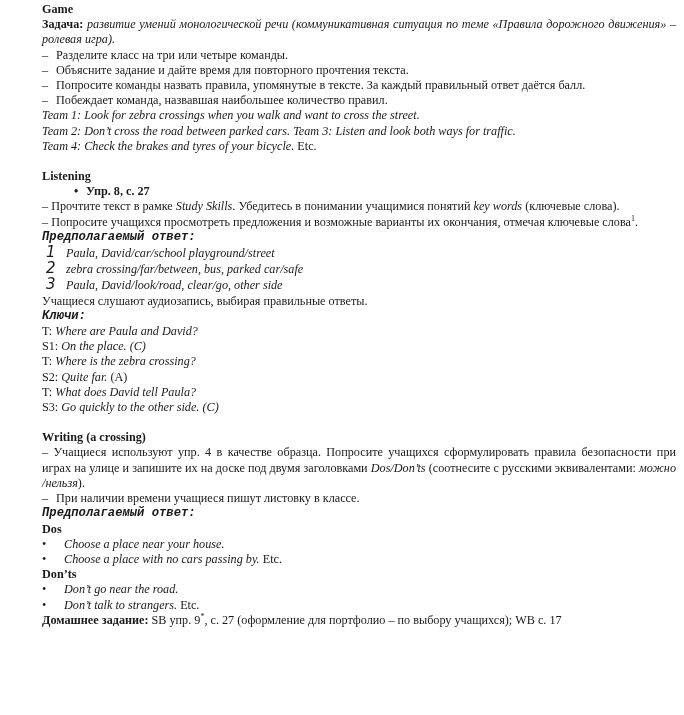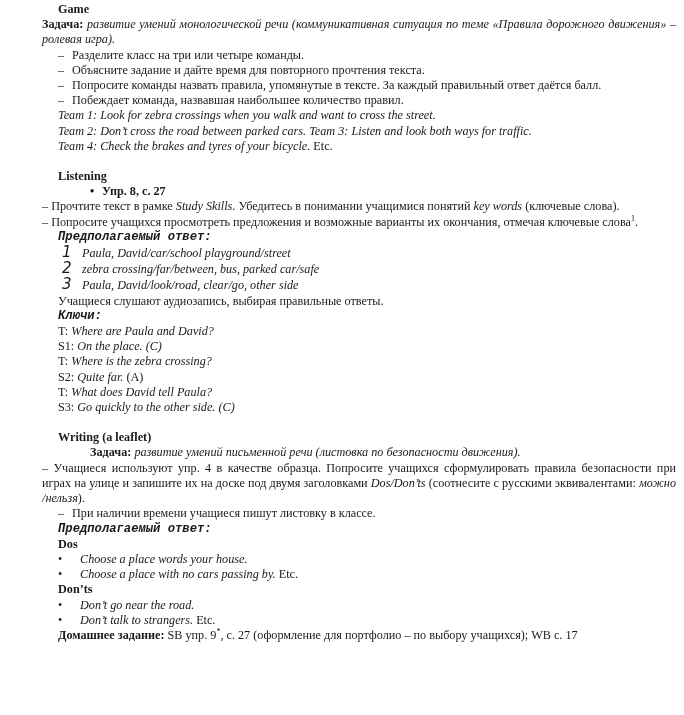--- a/index.html
+++ b/index.html
@@ -4,21 +4,21 @@
 <style>
   html, body { margin: 0; padding: 0; background: #ffffff; }
   body {
     width: 684px; height: 715px; overflow: hidden;
     font-family: "Liberation Serif", serif;
     color: #1a1a1a;
     font-size: 12.2px;
     line-height: 15.2px;
   }
   .page { position: relative; padding: 2px 0 0 42px; width: 634px; }
-  .line { white-space: nowrap; margin-left: 16px; }
+  .line { white-space: nowrap; }
   .wrap { white-space: normal; text-align: justify; }
   b, .b { font-weight: bold; }
   i, .i { font-style: italic; }
   .bi { font-weight: bold; font-style: italic; font-family: Liberation Mono, monospace; }
   .dash-item { padding-left: 0; }
   .dash { display: inline-block; width: 14px; }
   .indent-bullet { padding-left: 32px; }
   .indent-task { padding-left: 32px; }
   .bullet { display: inline-block; width: 12px; }
   .gap { height: 15px; }
@@ -59,30 +59,26 @@
   <div class="line bi">Ключи:</div>
   <div class="line"><span>T: </span><span class="i">Where are Paula and David?</span></div>
   <div class="line"><span>S1: </span><span class="i">On the place. (C)</span></div>
   <div class="line"><span>T: </span><span class="i">Where is the zebra  crossing?</span></div>
   <div class="line"><span>S2: </span><span class="i">Quite far.</span><span> (A)</span></div>
   <div class="line"><span>T: </span><span class="i">What does David tell Paula?</span></div>
   <div class="line"><span>S3: </span><span class="i">Go quickly to the other side. (C)</span></div>
 
   <div class="gap"></div>
 
-  <div class="line b">Writing (a leaflet)</div>
-  <div class="line indent-task">
-    <span class="b">Задача:</span>
-    <span class="i">развитие умений письменной речи (листовка по безопасности движения).</span>
-  </div>
+  <div class="line b">Writing (a crossing)</div>
   <div class="wrap"><span>–</span> <span>Учащиеся используют упр. 4 в качестве образца. Попросите учащихся сформулировать правила безопасности при играх на улице и запишите их на доске под двумя заголовками </span><span class="i">Dos/Don’ts</span><span> (соотнесите с русскими эквивалентами: </span><span class="i">можно /нельзя</span><span>).</span></div>
   <div class="line dash-item"><span class="dash">–</span><span>При наличии времени учащиеся пишут листовку в классе.</span></div>
   <div class="line bi">Предполагаемый ответ:</div>
   <div class="line b">Dos</div>
-  <div class="line dot-item"><span class="dot">•</span><span class="i">Choose a place words your house.</span></div>
+  <div class="line dot-item"><span class="dot">•</span><span class="i">Choose a place near your house.</span></div>
   <div class="line dot-item"><span class="dot">•</span><span class="i">Choose a place with no cars passing by.</span><span> Etc.</span></div>
   <div class="line b">Don’ts</div>
   <div class="line dot-item"><span class="dot">•</span><span class="i">Don’t go near the road.</span></div>
   <div class="line dot-item"><span class="dot">•</span><span class="i">Don’t talk to strangers.</span><span> Etc.</span></div>
 
   <div class="line"><span class="b">Домашнее задание:</span><span> SB упр. 9</span><sup>*</sup><span>, с. 27 (оформление для портфолио – по выбору учащихся); WB с. 17</span></div>
 
 </div>
 
 </body></html>

